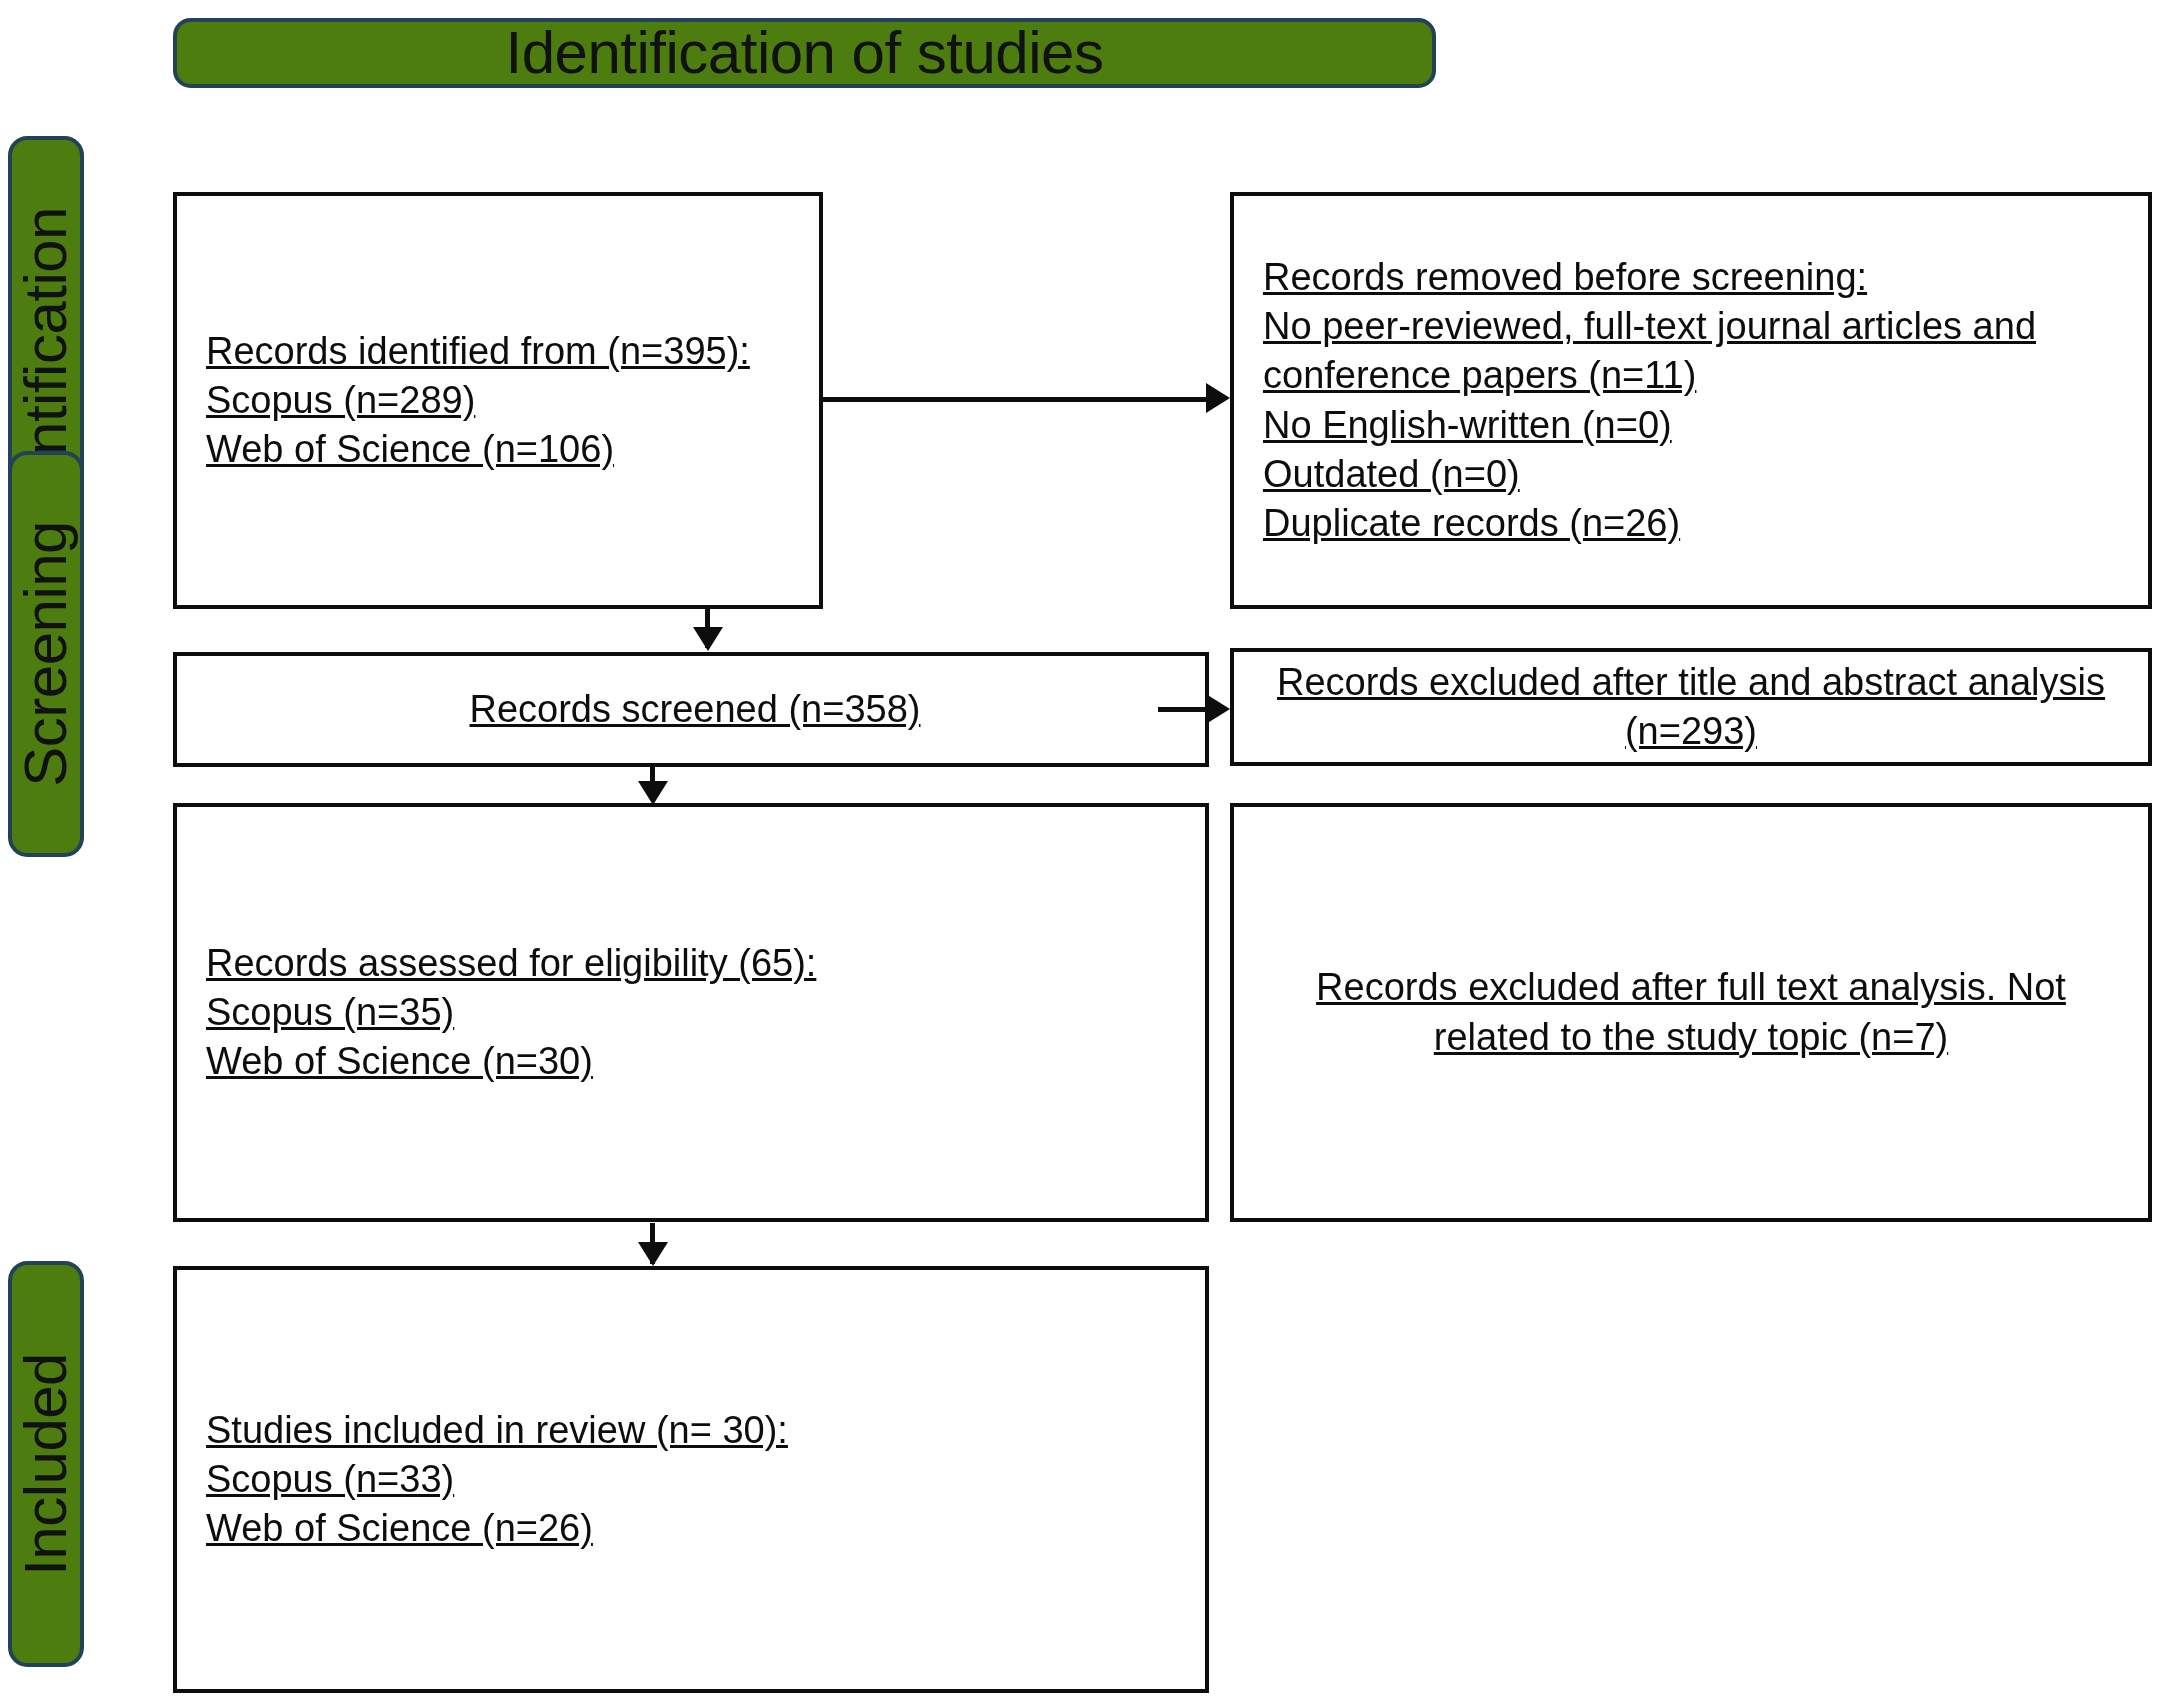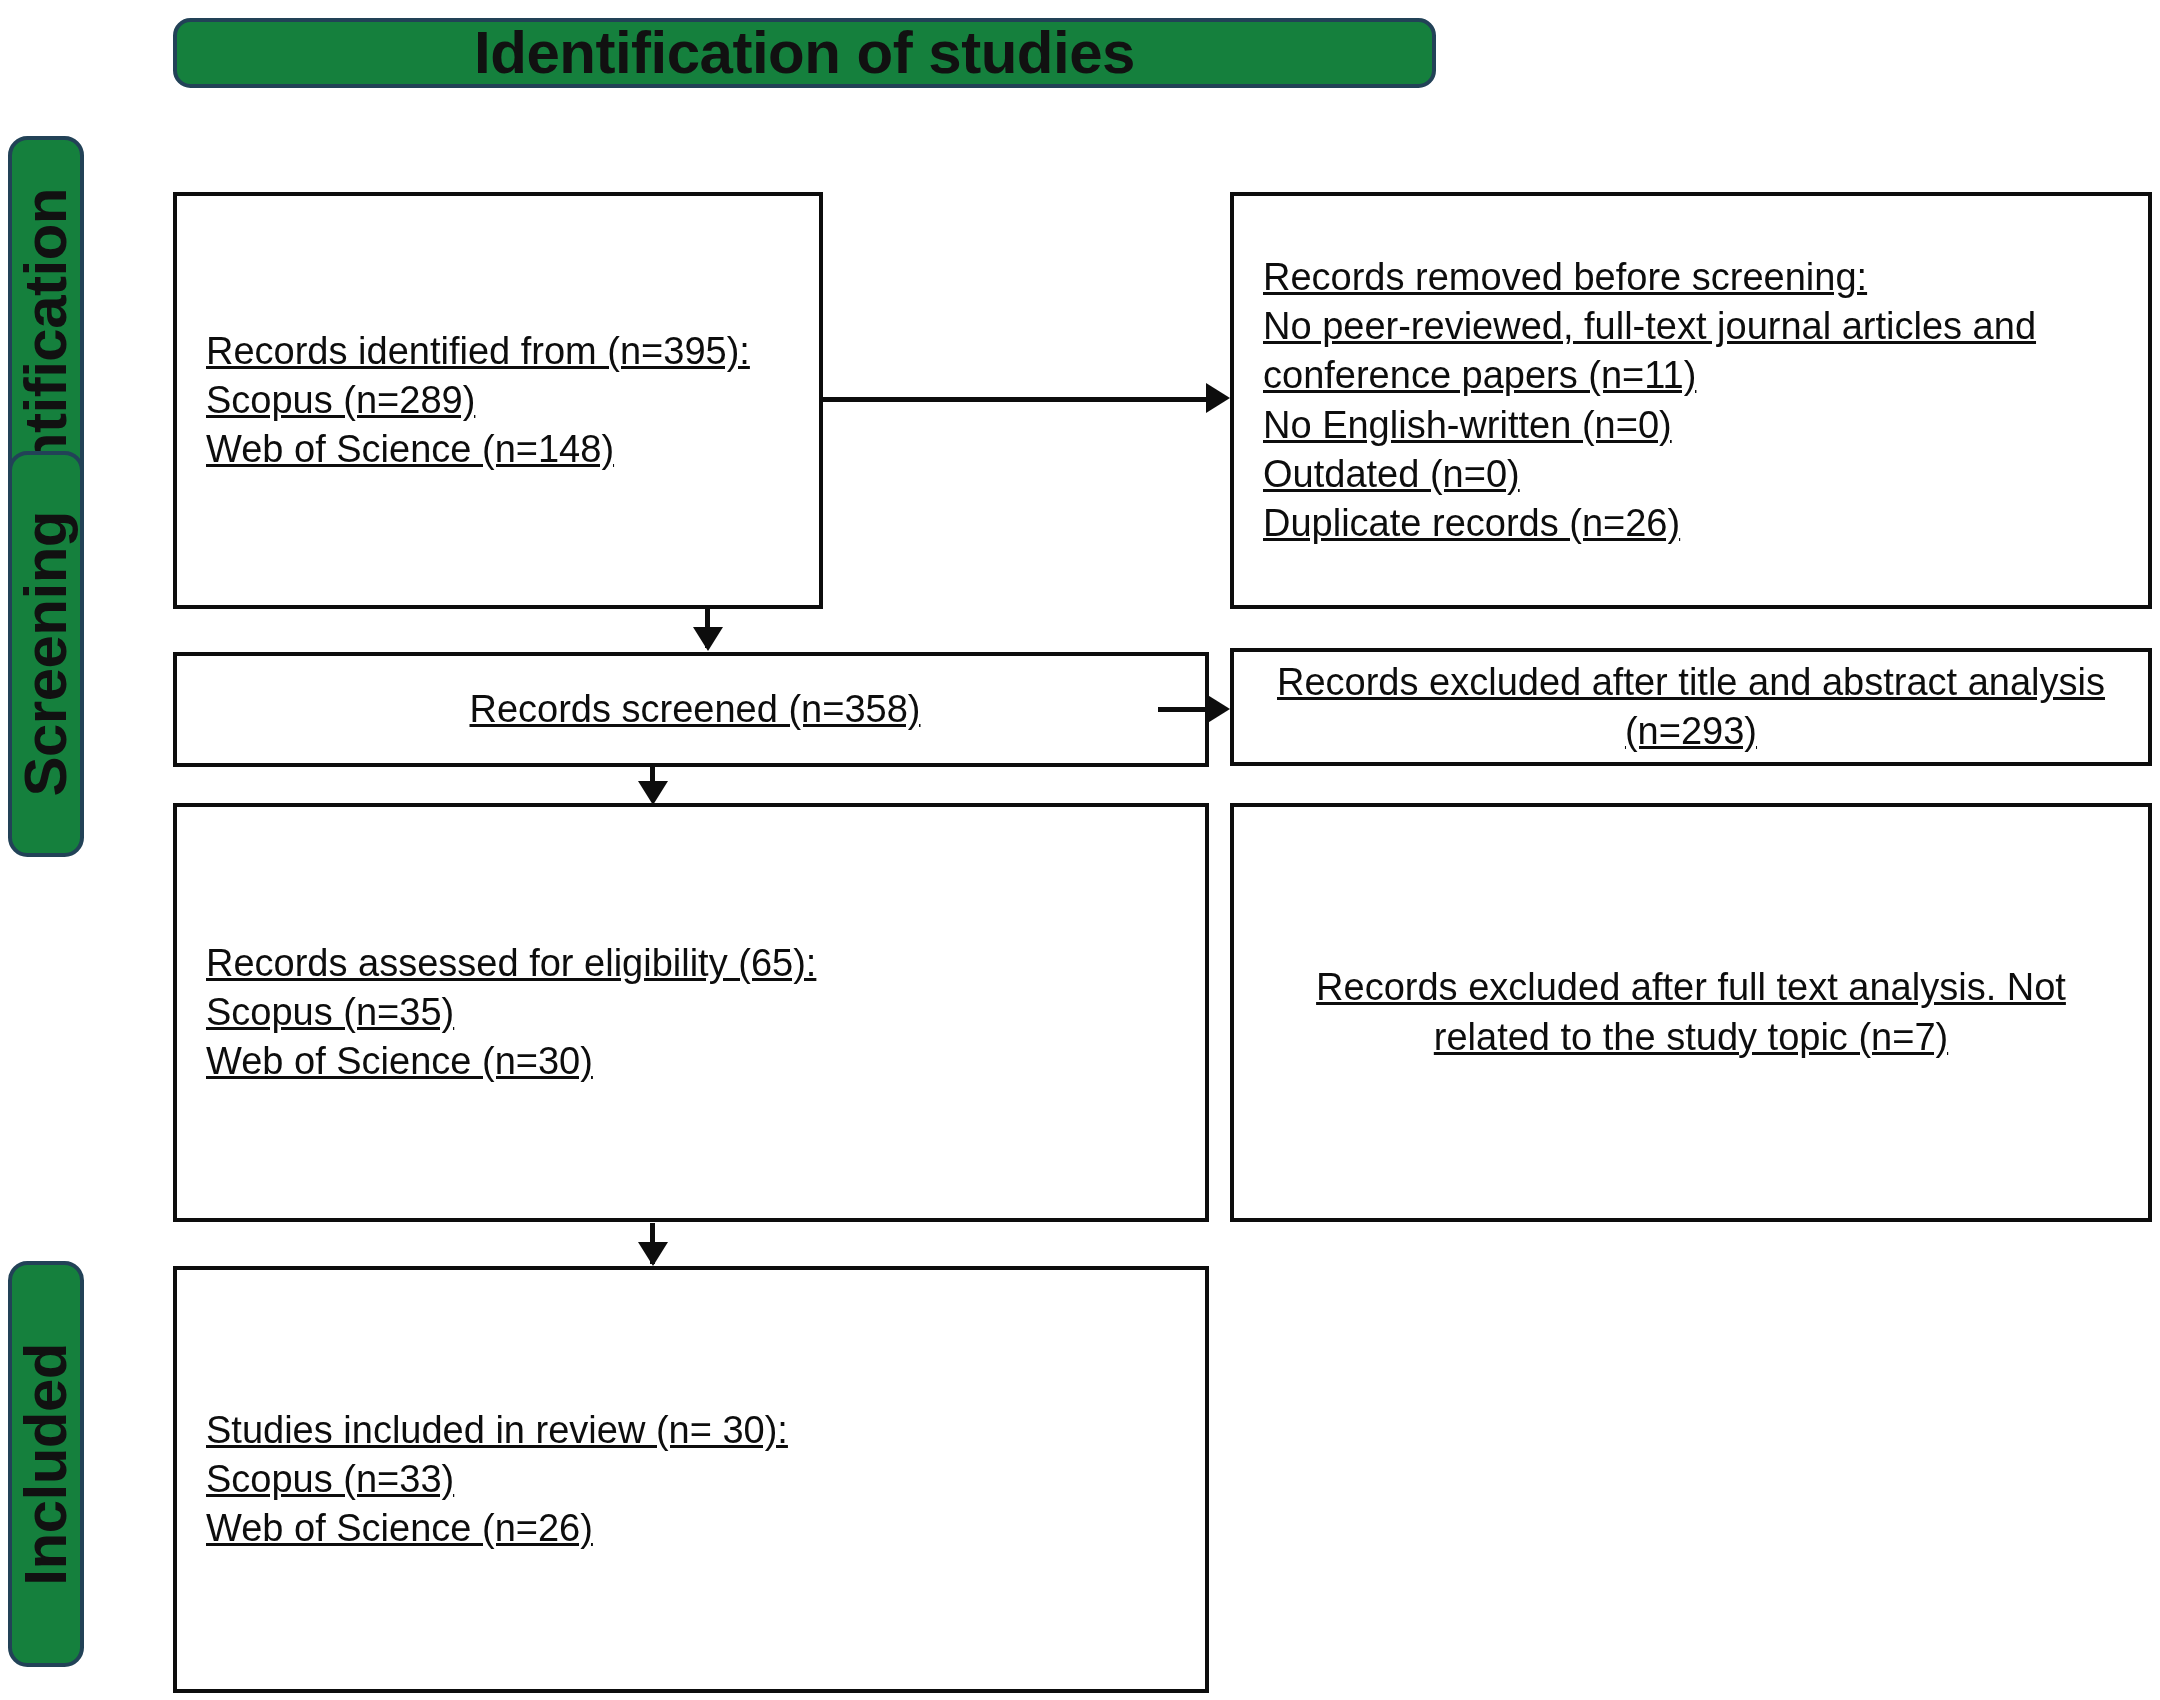--- a/index.html
+++ b/index.html
@@ -14,28 +14,27 @@
     position: relative;
     width: 2160px;
     height: 1700px;
     background: #ffffff;
     overflow: hidden;
   }
 
   
   .chip {
     position: absolute;
-    background: #15803d;
+    background: #4d7c0f;
     border: 4.9px solid #224257;
     border-radius: 19.4px;
     box-sizing: border-box;
     display: flex;
     align-items: center;
     justify-content: center;
-    font-weight: bold;
   }
   .chip-title {
     font-size: 60px;
     color: #111111;
     line-height: 1;
     white-space: nowrap;
     letter-spacing: -0.5px;
   }
   .chip-vert .chip-title {
     writing-mode: vertical-rl;
@@ -107,21 +106,21 @@
     <span class="chip-title">Screening</span>
   </div>
 
   <div class="chip chip-vert" style="left:7.8px; top:1261px; width:76px; height:406px;">
     <span class="chip-title">Included</span>
   </div>
 
   <div class="box vcenter" style="left:173px; top:192px; width:650px; height:417px;">
     <div class="box-text pad-left">Records identified from (n=395):
 Scopus (n=289)
-Web of Science (n=148)</div>
+Web of Science (n=106)</div>
   </div>
 
   <div class="box vcenter" style="left:1230px; top:192px; width:922px; height:417px;">
     <div class="box-text pad-left">Records removed before screening:
 No peer-reviewed, full-text journal articles and conference papers (n=11)
 No English-written (n=0)
 Outdated  (n=0)
 Duplicate records (n=26)</div>
   </div>
 

